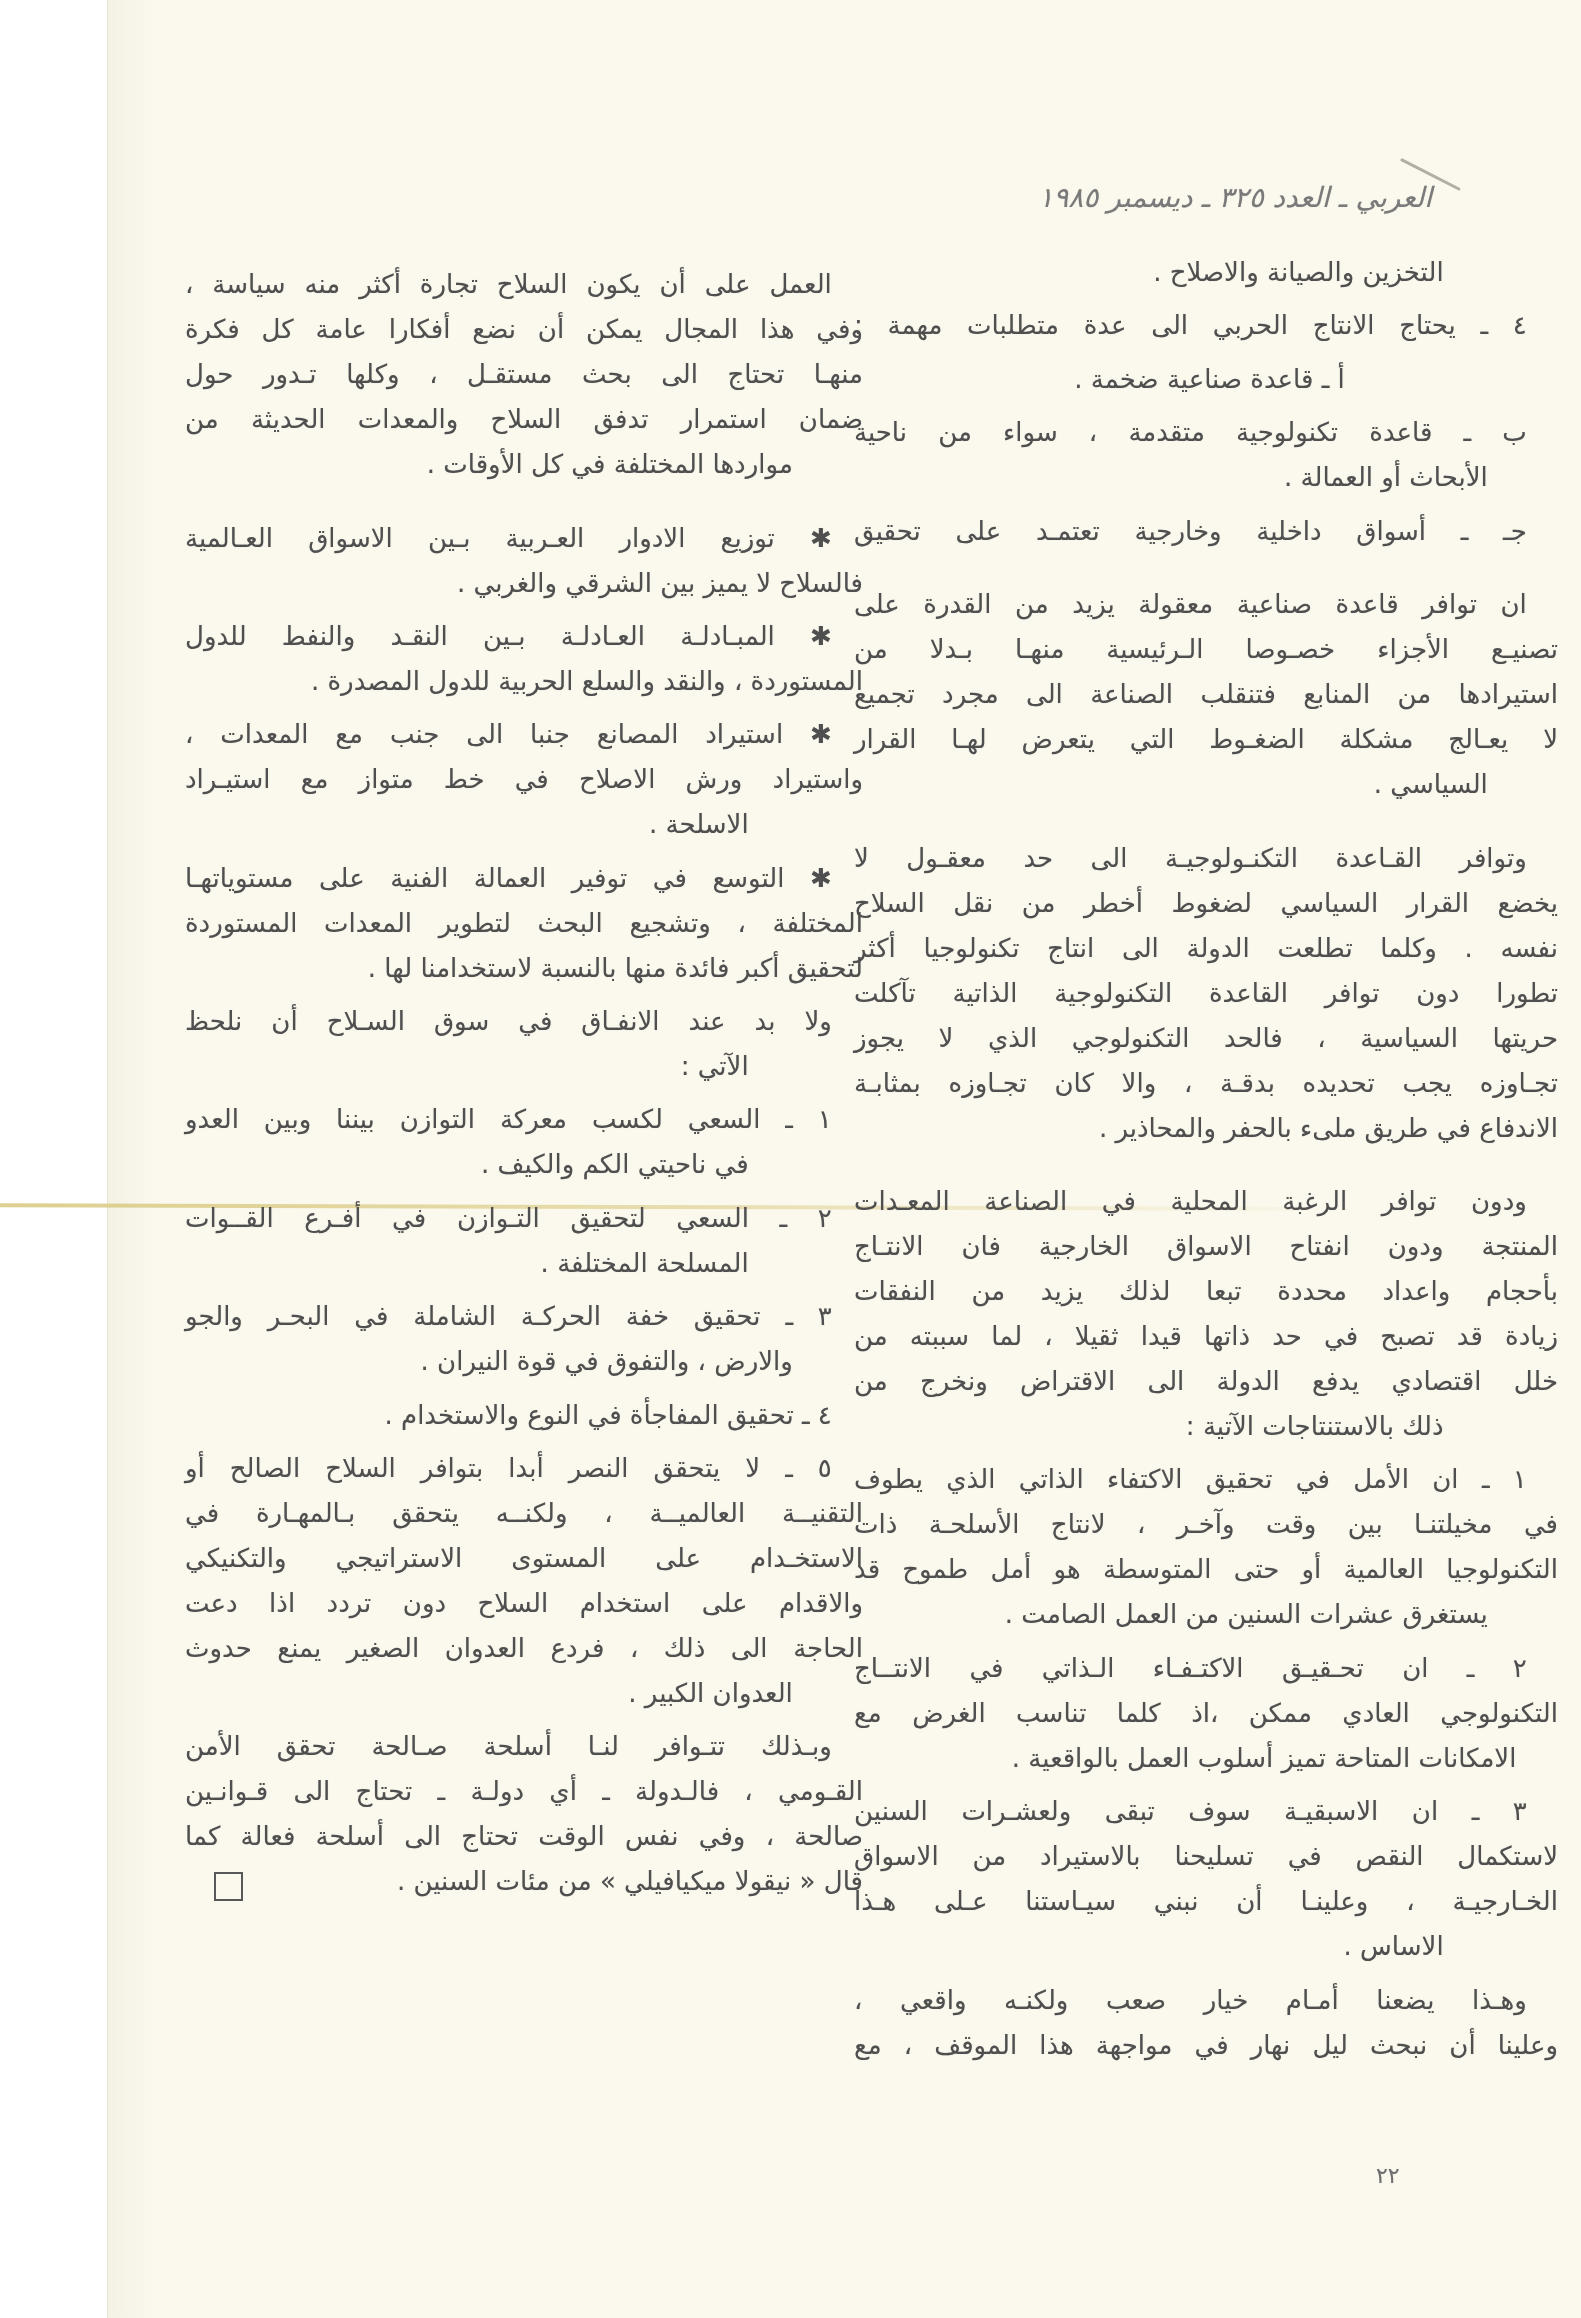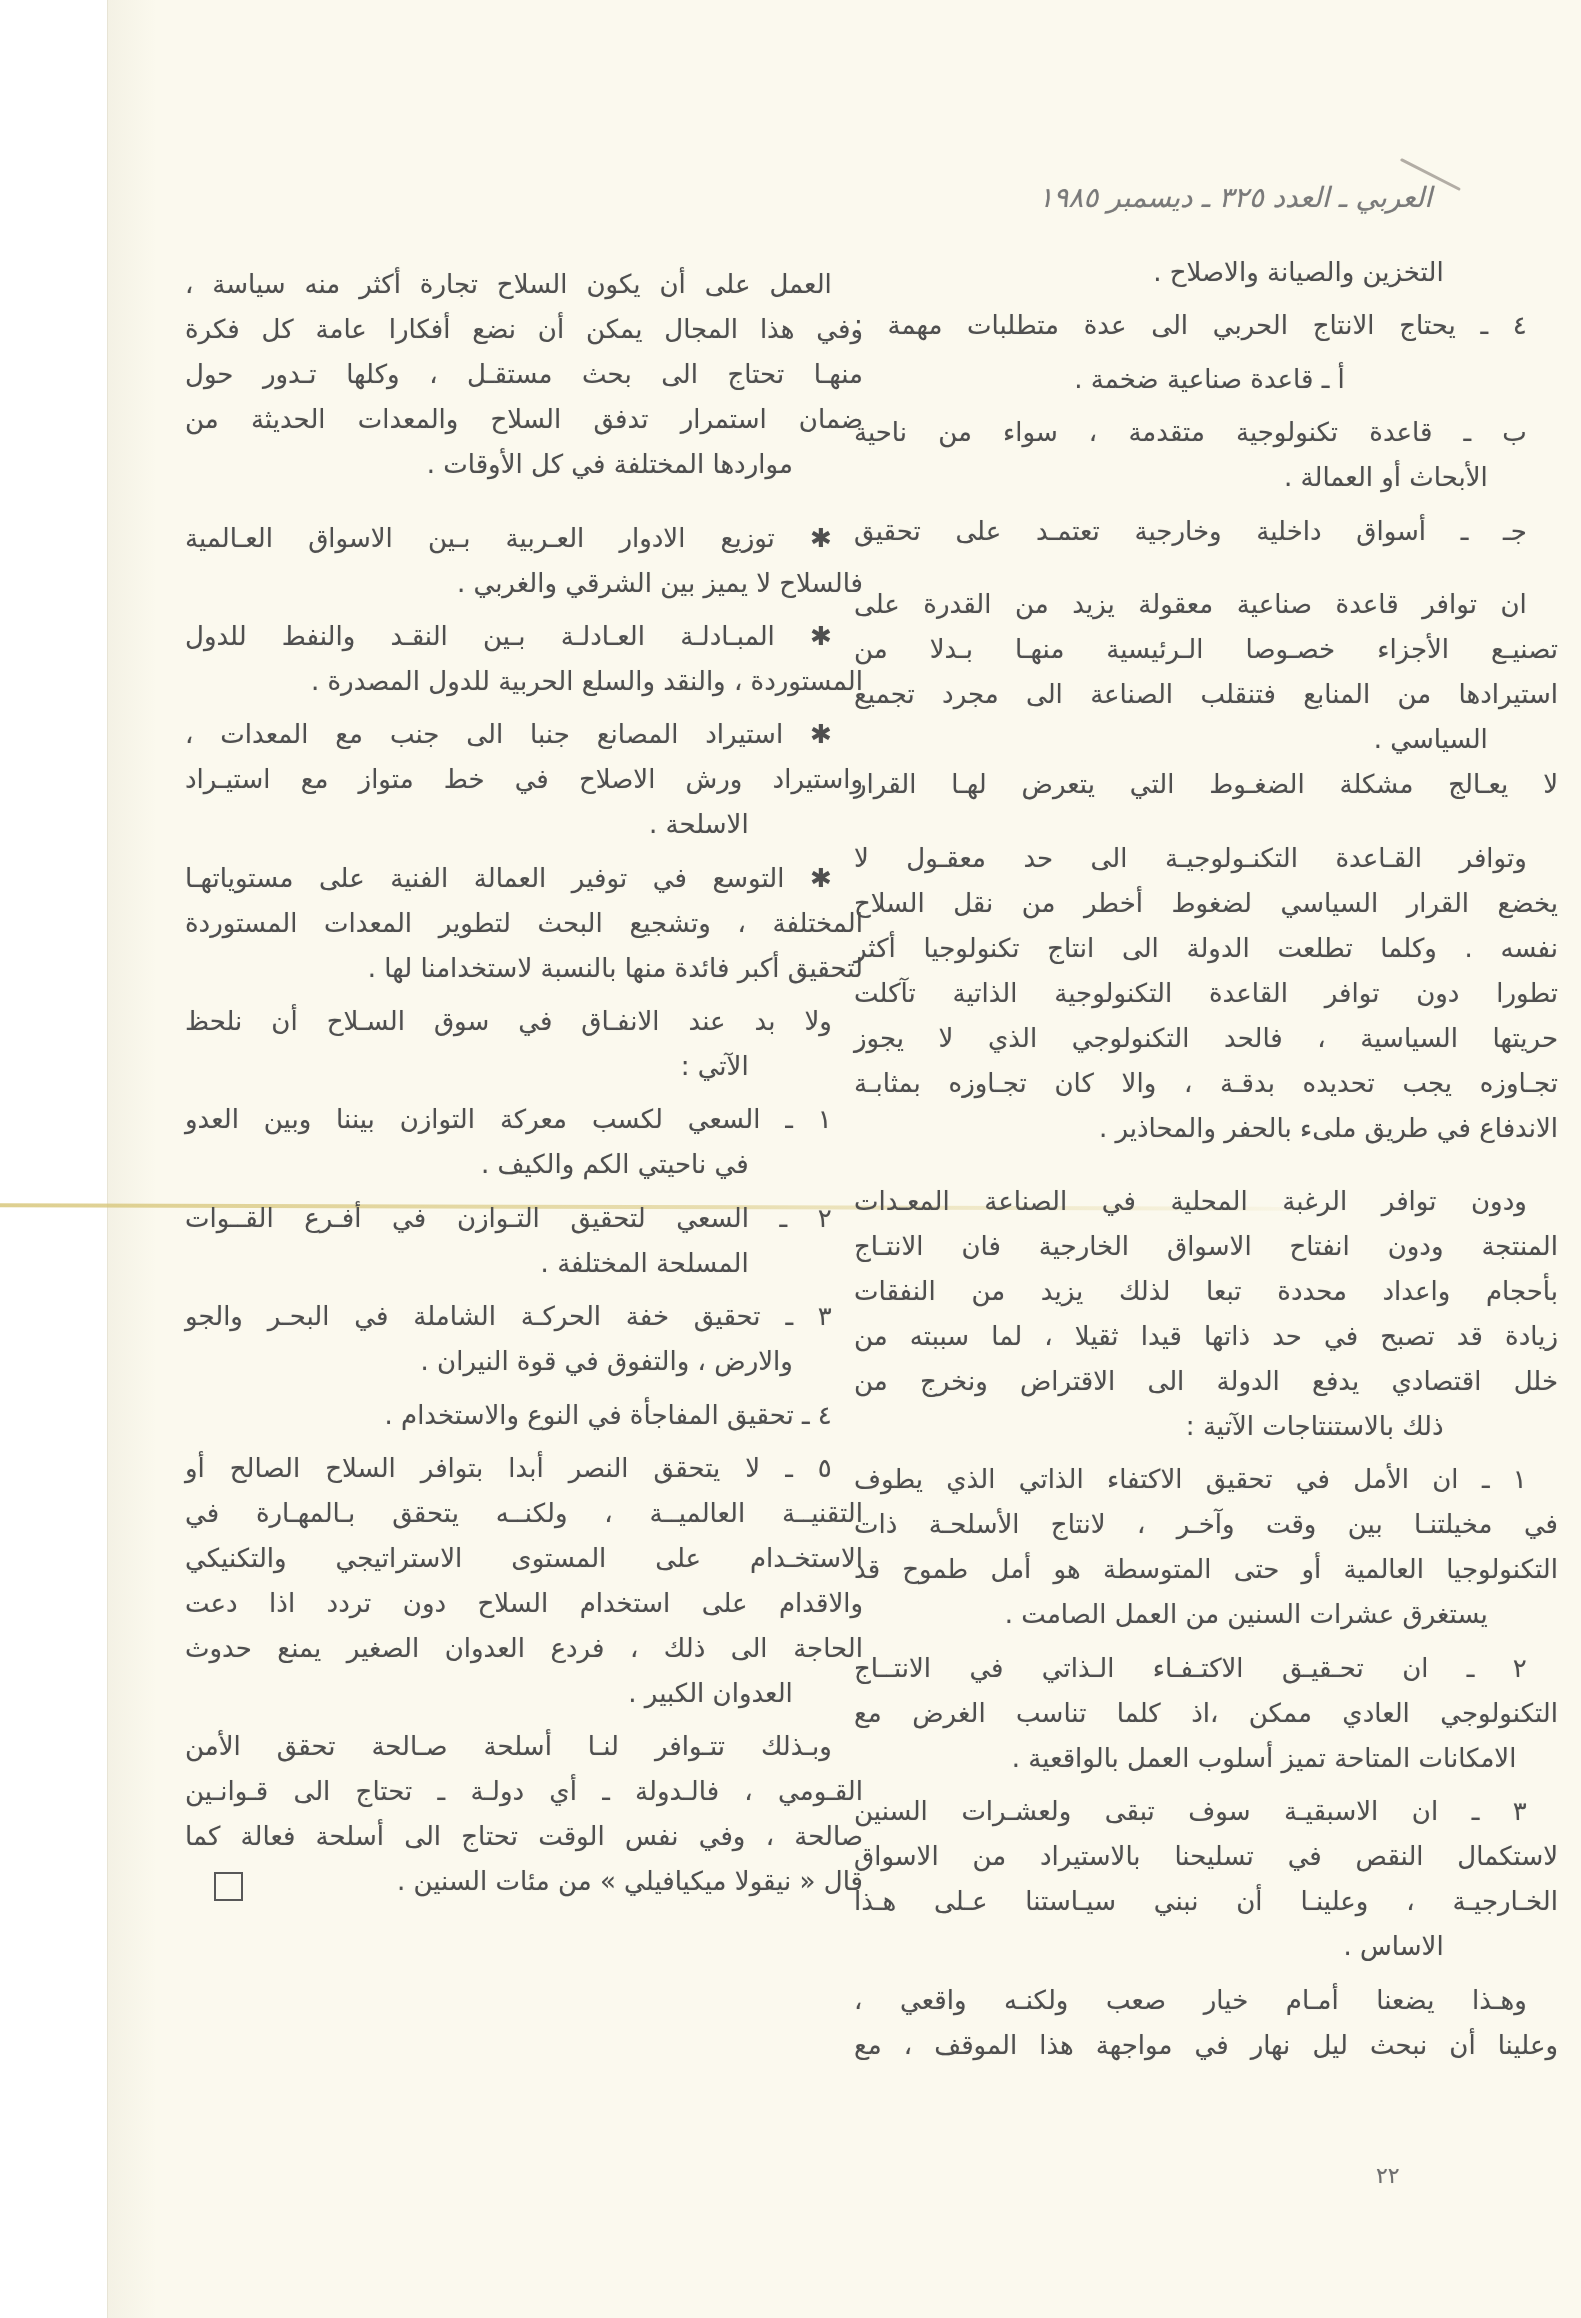--- a/index.html
+++ b/index.html
@@ -65,22 +65,22 @@
         <div class="line ji">ب ـ قاعدة تكنولوجية متقدمة ، سواء من ناحية</div>
         <div class="line c2">الأبحاث أو العمالة .</div>
       </div>
       <div class="para">
         <div class="line ji">جـ ـ أسواق داخلية وخارجية تعتمـد على تحقيق</div>
       </div>
       <div class="para gap">
         <div class="line ji">ان توافر قاعدة صناعية معقولة يزيد من القدرة على</div>
         <div class="line j">تصنيـع الأجزاء خصـوصا الـرئيسية منهـا بـدلا من</div>
         <div class="line j">استيرادها من المنابع فتنقلب الصناعة الى مجرد تجميع</div>
+        <div class="line j">لا يعـالج مشكلة الضغـوط التي يتعرض لهـا القرار</div>
         <div class="line c2">السياسي .</div>
-        <div class="line j">لا يعـالج مشكلة الضغـوط التي يتعرض لهـا القرار</div>
       </div>
       <div class="para gap">
         <div class="line ji">وتوافر القـاعدة التكنـولوجيـة الى حد معقـول لا</div>
         <div class="line j">يخضع القرار السياسي لضغوط أخطر من نقل السلاح</div>
         <div class="line j">نفسه . وكلما تطلعت الدولة الى انتاج تكنولوجيا أكثر</div>
         <div class="line j">تطورا دون توافر القاعدة التكنولوجية الذاتية تآكلت</div>
         <div class="line j">حريتها السياسية ، فالحد التكنولوجي الذي لا يجوز</div>
         <div class="line j">تجـاوزه يجب تحديده بدقـة ، والا كان تجـاوزه بمثابـة</div>
         <div class="line e">الاندفاع في طريق ملىء بالحفر والمحاذير .</div>
       </div>

